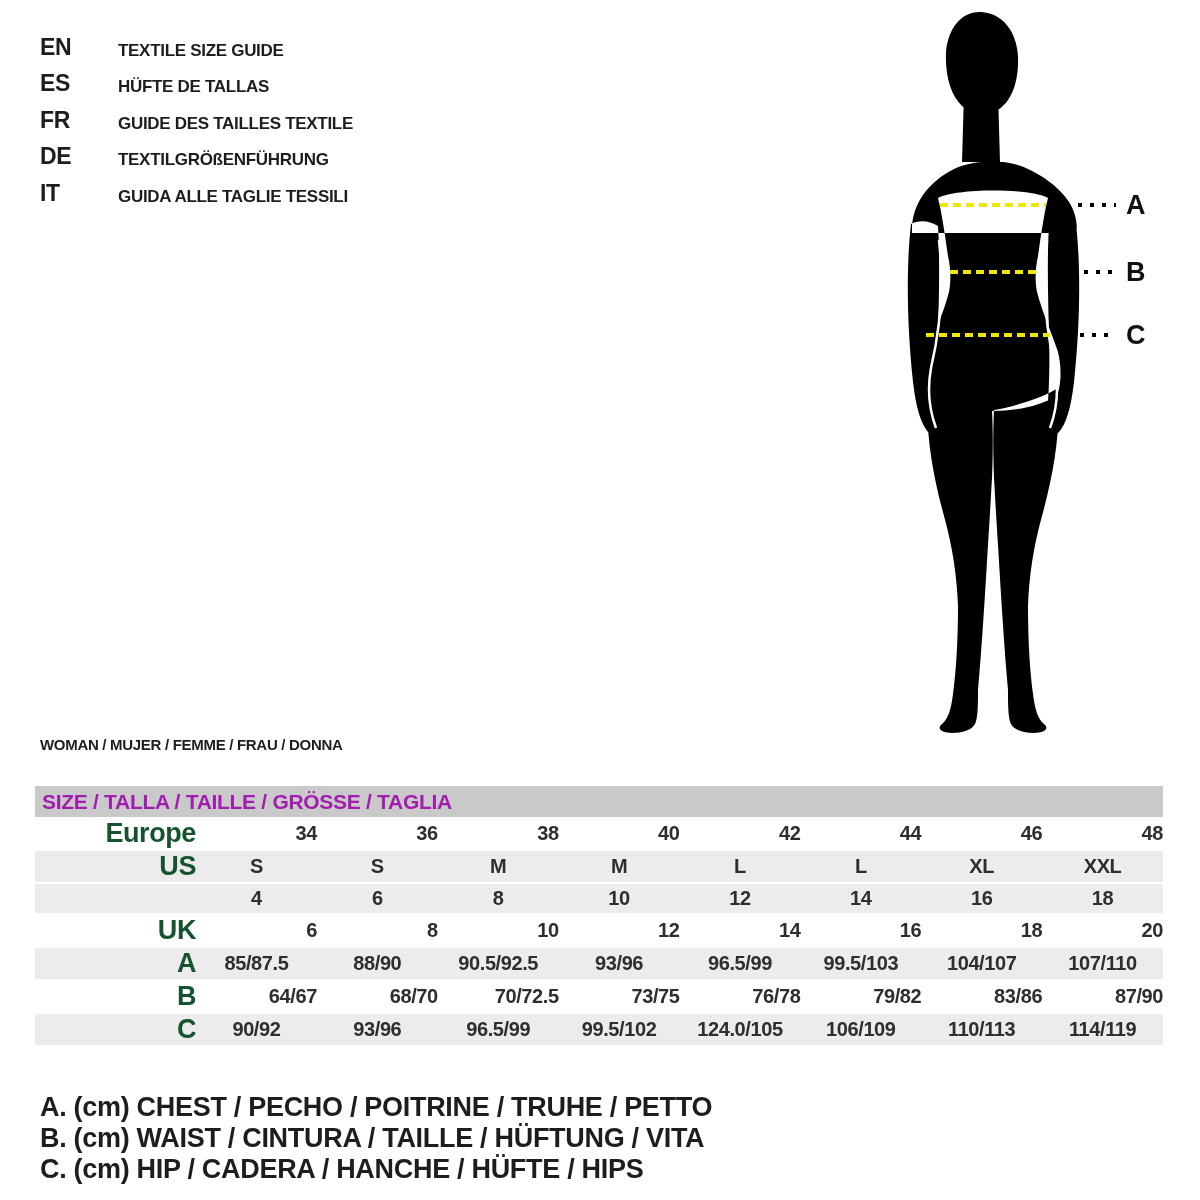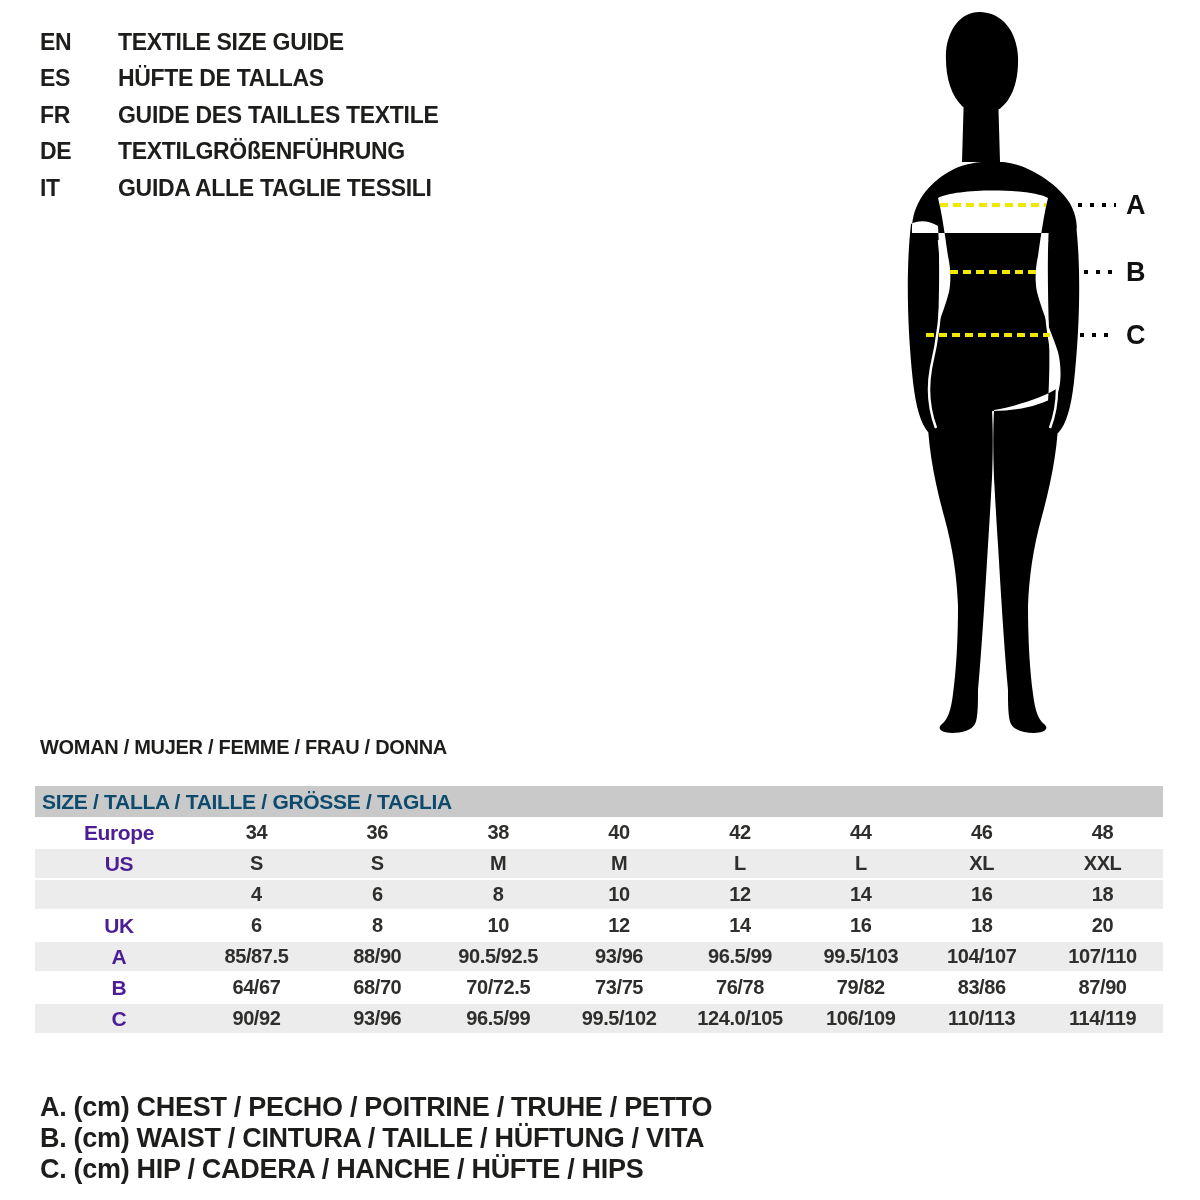--- a/index.html
+++ b/index.html
@@ -2,43 +2,43 @@
 <html><head>
 <meta charset="utf-8">
 <style>
   html,body{margin:0;padding:0;}
   body{
     width:1200px;height:1200px;position:relative;background:#ffffff;
     font-family:"Liberation Sans", sans-serif;color:#1d1d1b;overflow:hidden;
   }
   
   .lang-list{position:absolute;left:40px;top:24px;}
-  .lang-row{display:flex;height:36.5px;align-items:center;}
+  .lang-row{display:flex;height:36.5px;align-items:flex-end;}
   .lang-code{width:78px;font-weight:bold;font-size:23px;letter-spacing:-0.3px;}
-  .lang-label{font-weight:bold;font-size:23px;letter-spacing:-0.3px;white-space:nowrap;}
+  .lang-label{font-weight:bold;font-size:17px;letter-spacing:-0.3px;white-space:nowrap;}
   
   .figure-svg{position:absolute;left:850px;top:0;width:350px;height:740px;}
   .measure-letter{font-family:"Liberation Sans",sans-serif;font-weight:bold;font-size:27px;fill:#111;}
   
-  .section-title{position:absolute;left:40px;top:736px;font-weight:bold;font-size:20px;letter-spacing:-0.3px;}
+  .section-title{position:absolute;left:40px;top:736px;font-weight:bold;font-size:15px;letter-spacing:-0.3px;}
   
   .table-wrap{position:absolute;left:35px;top:786px;width:1128px;}
   .table-header{
     background:#c9c9c9;height:31px;line-height:31px;padding-left:7px;
-    font-weight:bold;font-size:21px;letter-spacing:-0.3px;color:#0c4a6e;
+    font-weight:bold;font-size:21px;letter-spacing:-0.3px;color:#a21caf;
   }
   table.sizes{border-collapse:collapse;table-layout:fixed;width:100%;margin-top:1px;}
   table.sizes td{
     height:29px;font-weight:bold;font-size:20px;letter-spacing:-0.4px;
     text-align:center;vertical-align:middle;color:#2e2e2c;
     border-bottom:2px solid #ffffff;padding:0;
   }
-  table.sizes td.rowlabel{text-align:center;padding-left:7px;font-size:21px;color:#4c1d95;}
+  table.sizes td.rowlabel{text-align:right;padding-left:7px;font-size:27px;color:#14532d;}
   tr.shaded td{background:#ececec;}
-  tr.plain td{background:#ffffff;}
+  tr.plain td{background:#ffffff;text-align:right;}
   
   .legend{position:absolute;left:40px;top:1092px;}
   .legend-line{font-weight:bold;font-size:27px;letter-spacing:-0.3px;line-height:31px;white-space:nowrap;}
 </style>
 </head>
 <body>
 
 <div class="lang-list">
   <div class="lang-row">
     <span class="lang-code">EN</span>

